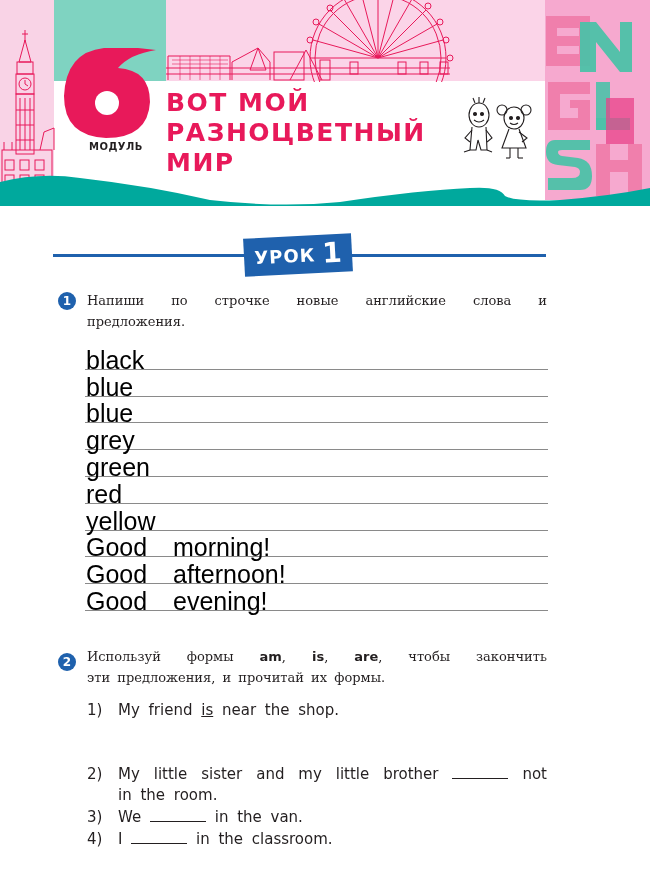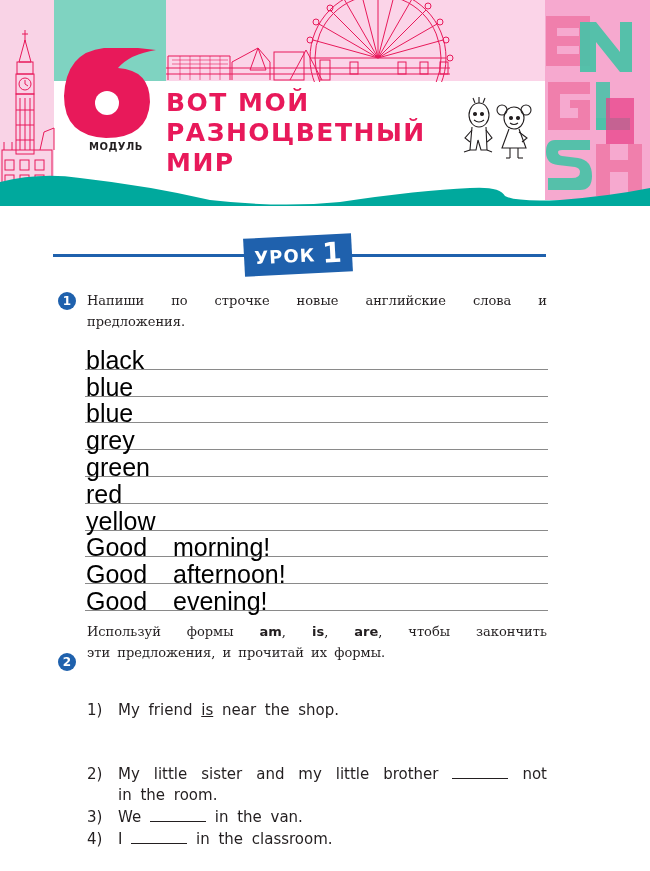--- a/index.html
+++ b/index.html
@@ -227,21 +227,21 @@
     </div>
   <div class="write-row">
       <span style="white-space:pre;">Good  afternoon!</span>
     </div>
   <div class="write-row">
       <span style="white-space:pre;">Good  evening!</span>
     </div>
 </div>
 
 <div class="ex-num" style="left:58px; top:653px;">2</div>
-<div class="ex-text" style="top:621px;">
+<div class="ex-text" style="top:646px;">
   <span class="first-line"><span>Используй формы </span><b>am</b>, <b>is</b>, <b>are</b><span>, чтобы закончить</span></span>
   <span>эти предложения, и прочитай их формы.</span>
 </div>
 
 <div class="items">
   <div class="item">
     <span class="n">1)</span>
     <span>My friend </span><span class="u">is</span><span> near the shop.</span>
   </div>
   <div class="item item2">

